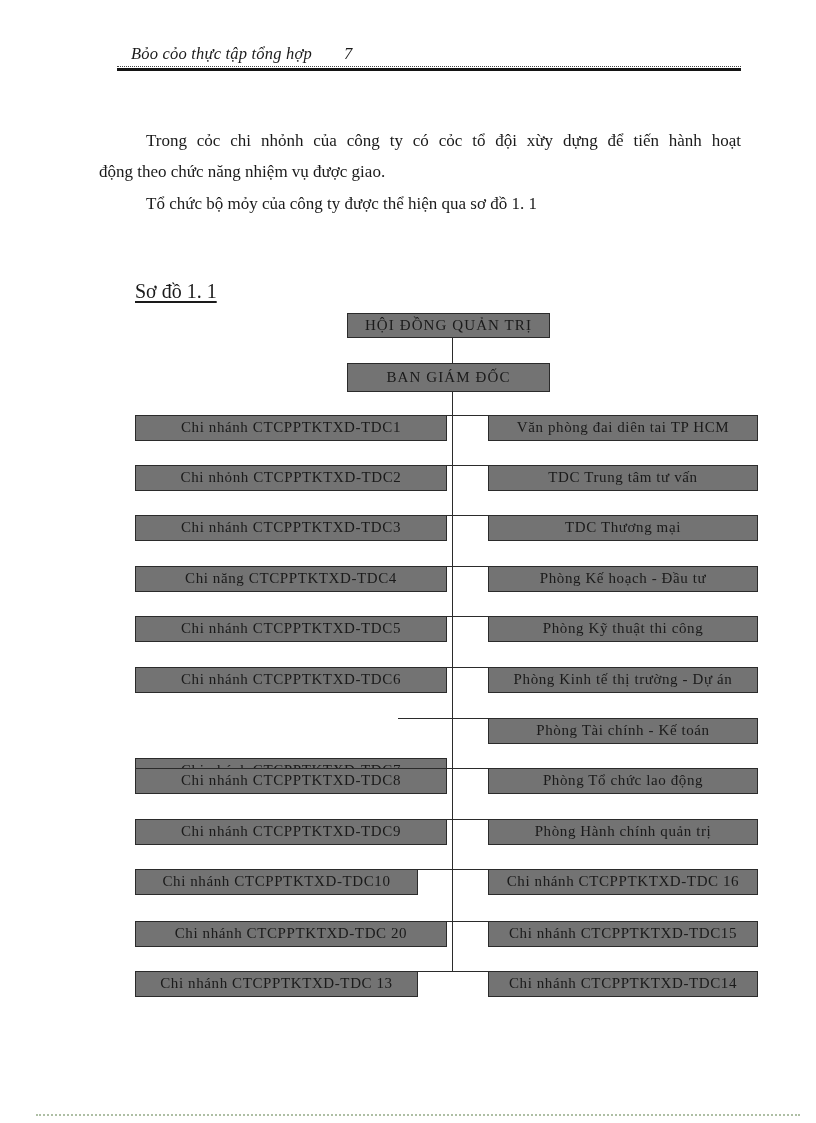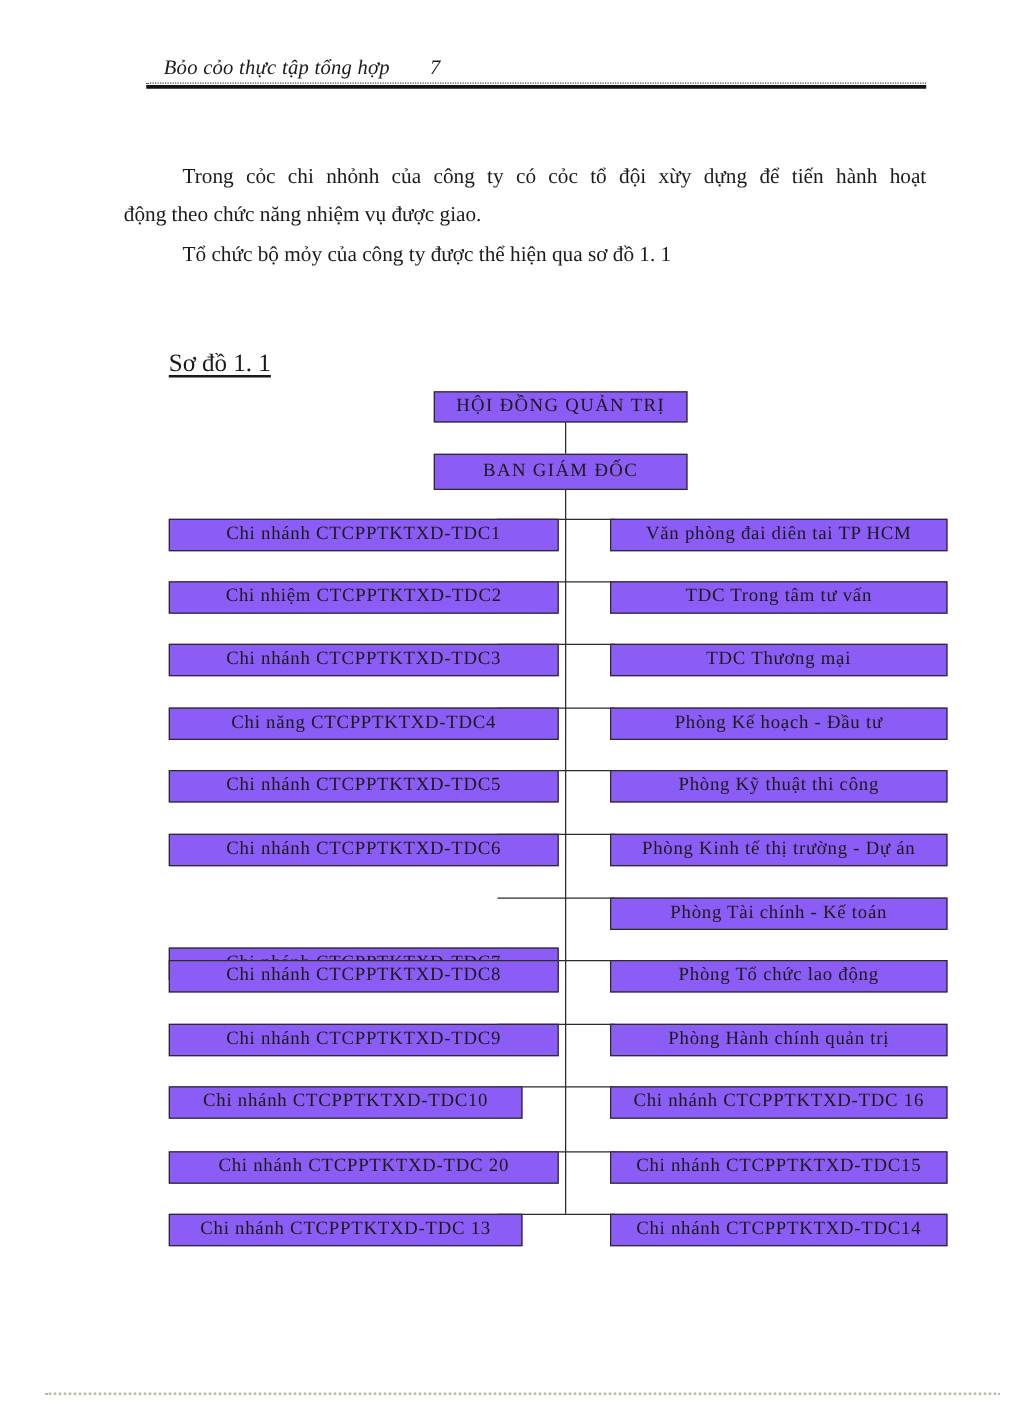--- a/index.html
+++ b/index.html
@@ -18,21 +18,21 @@
 
   
   .bodyline { font-size:17px; white-space:nowrap; }
   .p1l1 { left:146px; top:131px; width:595px; text-align:justify; text-align-last:justify; white-space:normal; }
   .p1l2 { left:99px;  top:162px; }
   .p2   { left:146px; top:194px; }
   .caption { left:135px; top:280px; font-size:20px; text-decoration:underline; text-underline-offset:3px; }
 
   
   .obox {
-    position:absolute; box-sizing:border-box; background:#8b5cf6;
+    position:absolute; box-sizing:border-box; background:#737373;
     border:1.6px solid #2b2b2b; text-align:center; z-index:2;
     font-size:15px; letter-spacing:0.6px; height:26px; line-height:23px;
     white-space:nowrap; overflow:visible;
   }
   .topbox { left:347px; width:203px; letter-spacing:1.1px; font-size:15px; }
   .lbox { left:135px; width:312px; }
   .rbox { left:488px; width:270px; }
   .wide { width:283px; }
   .conn  { position:absolute; left:398px; width:94px; height:0; border-top:1.6px solid #2b2b2b; z-index:1; }
   .spine { position:absolute; left:452px; width:0; border-left:1.6px solid #2b2b2b; z-index:1; }
@@ -68,34 +68,34 @@
   <div class="conn" style="top:768px;"></div>
   <div class="conn" style="top:819px;"></div>
   <div class="conn" style="top:869px;"></div>
   <div class="conn" style="top:921px;"></div>
   <div class="conn" style="top:971px;"></div>
 
   <div class="obox topbox" style="top:313px; height:25px; line-height:22px;">HỘI ĐỒNG QUẢN TRỊ</div>
   <div class="obox topbox" style="top:363px; height:29px; line-height:26px;">BAN GIÁM ĐỐC</div>
 
   <div class="obox lbox" style="top:415px;">Chi nhánh CTCPPTKTXD-TDC1</div>
-  <div class="obox lbox" style="top:465px;">Chi nhiệm CTCPPTKTXD-TDC2</div>
+  <div class="obox lbox" style="top:465px;">Chi nhỏnh CTCPPTKTXD-TDC2</div>
   <div class="obox lbox" style="top:515px;">Chi nhánh CTCPPTKTXD-TDC3</div>
   <div class="obox lbox" style="top:566px;">Chi năng CTCPPTKTXD-TDC4</div>
   <div class="obox lbox" style="top:616px;">Chi nhánh CTCPPTKTXD-TDC5</div>
   <div class="obox lbox" style="top:667px;">Chi nhánh CTCPPTKTXD-TDC6</div>
   <div class="obox lbox" style="top:758px;">Chi nhánh CTCPPTKTXD-TDC7</div>
   <div class="obox lbox" style="top:768px;">Chi nhánh CTCPPTKTXD-TDC8</div>
   <div class="obox lbox" style="top:819px;">Chi nhánh CTCPPTKTXD-TDC9</div>
   <div class="obox lbox wide" style="top:869px;">Chi nhánh CTCPPTKTXD-TDC10</div>
   <div class="obox lbox" style="top:921px;">Chi nhánh CTCPPTKTXD-TDC 20</div>
   <div class="obox lbox wide" style="top:971px;">Chi nhánh CTCPPTKTXD-TDC 13</div>
 
   <div class="obox rbox" style="top:415px;">Văn phòng đai diên tai TP HCM</div>
-  <div class="obox rbox" style="top:465px;">TDC Trong tâm tư vấn</div>
+  <div class="obox rbox" style="top:465px;">TDC Trung tâm tư vấn</div>
   <div class="obox rbox" style="top:515px;">TDC Thương mại</div>
   <div class="obox rbox" style="top:566px;">Phòng Kế hoạch - Đầu tư</div>
   <div class="obox rbox" style="top:616px;">Phòng Kỹ thuật thi công</div>
   <div class="obox rbox" style="top:667px;">Phòng Kinh tế thị trường - Dự án</div>
   <div class="obox rbox" style="top:718px;">Phòng Tài chính - Kế toán</div>
   <div class="obox rbox" style="top:768px;">Phòng Tổ chức lao động</div>
   <div class="obox rbox" style="top:819px;">Phòng Hành chính quản trị</div>
   <div class="obox rbox" style="top:869px;">Chi nhánh CTCPPTKTXD-TDC 16</div>
   <div class="obox rbox" style="top:921px;">Chi nhánh CTCPPTKTXD-TDC15</div>
   <div class="obox rbox" style="top:971px;">Chi nhánh CTCPPTKTXD-TDC14</div>

